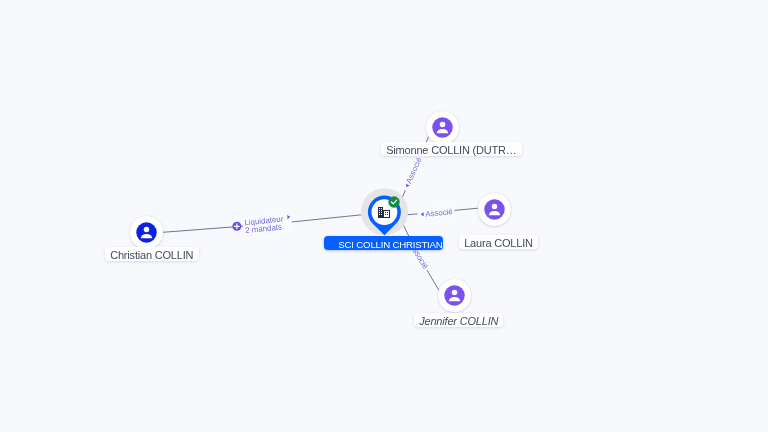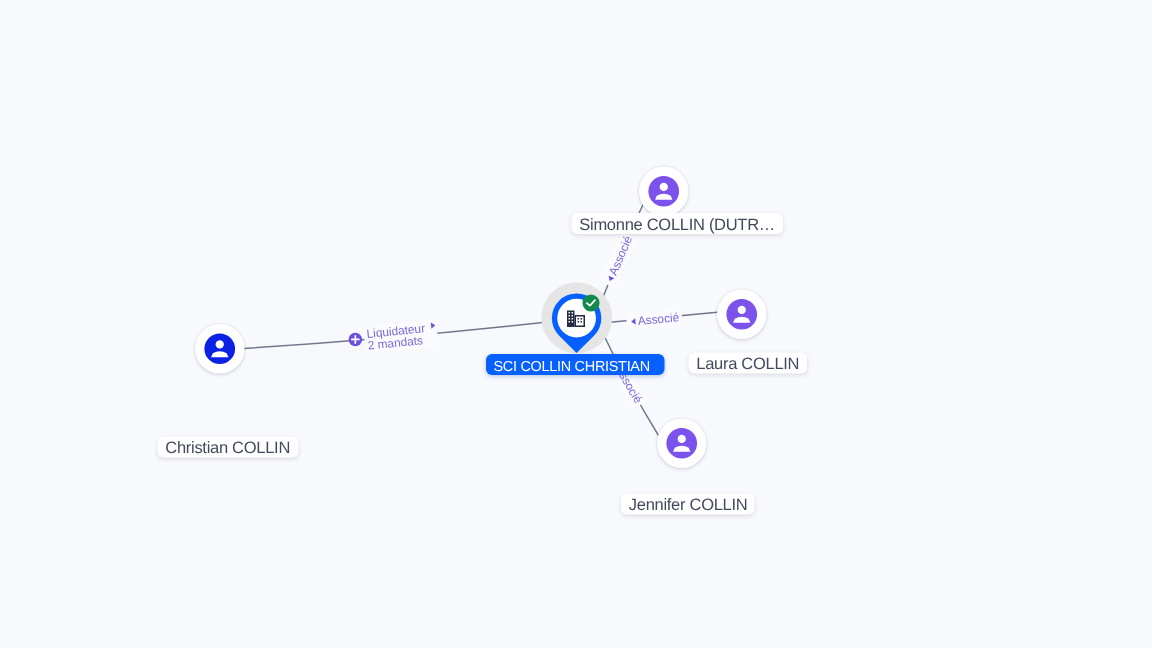--- a/index.html
+++ b/index.html
@@ -98,30 +98,30 @@
         <rect x="7" y="7" width="1" height="1"></rect>
           <rect x="9" y="7" width="1" height="1"></rect>
       </g>
     </g>
     <g transform="translate(394,202)">
       <circle cx="0" cy="0" r="5.7" fill="#118a4b"></circle>
       <path d="M-2.75,0.05 L-0.75,1.8 L2.65,-1.95" stroke="#fff" stroke-width="1.15" fill="none" stroke-linecap="round" stroke-linejoin="round"></path>
     </g>
   </svg>
 
-  <div class="clabel" style="left:324px;top:236.2px;width:113.6px;padding-left:5px;text-align:left;">SCI COLLIN CHRISTIAN</div>
+  <div class="clabel" style="left:324px;top:236.2px;width:113.6px;padding-left:5px;text-align:right;">SCI COLLIN CHRISTIAN</div>
 
   <div class="person" style="left:130px;top:216px;">
     <svg width="21" height="21" viewBox="0 0 24 24">
       <circle cx="12" cy="12" r="11.7" fill="#0b22e5"></circle>
       <circle cx="12" cy="8.7" r="3.15" fill="#fff"></circle>
       <path d="M5.4,18.5 L6.7,15.4 Q12,12.3 17.3,15.4 L18.6,18.5 Z" fill="#fff"></path>
     </svg>
   </div>
-  <div class="nlabel" style="left:105px;top:247px;margin-top:44px;">Christian COLLIN</div>
+  <div class="nlabel" style="left:105px;top:247px;">Christian COLLIN</div>
 
   <div class="person" style="left:426px;top:111px;">
     <svg width="21" height="21" viewBox="0 0 24 24">
       <circle cx="12" cy="12" r="11.7" fill="#7b52ec"></circle>
       <circle cx="12" cy="8.7" r="3.15" fill="#fff"></circle>
       <path d="M5.4,18.5 L6.7,15.4 Q12,12.3 17.3,15.4 L18.6,18.5 Z" fill="#fff"></path>
     </svg>
   </div>
   <div class="nlabel" style="left:381px;top:142px;">Simonne COLLIN (DUTR…</div>
 
@@ -134,15 +134,15 @@
   </div>
   <div class="nlabel" style="left:459px;top:235px;">Laura COLLIN</div>
 
   <div class="person" style="left:438px;top:279px;">
     <svg width="21" height="21" viewBox="0 0 24 24">
       <circle cx="12" cy="12" r="11.7" fill="#7b52ec"></circle>
       <circle cx="12" cy="8.7" r="3.15" fill="#fff"></circle>
       <path d="M5.4,18.5 L6.7,15.4 Q12,12.3 17.3,15.4 L18.6,18.5 Z" fill="#fff"></path>
     </svg>
   </div>
-  <div class="nlabel" style="left:414px;top:329px;">Jennifer COLLIN</div>
+  <div class="nlabel" style="left:414px;top:313px;font-style:italic;">Jennifer COLLIN</div>
 
 </div>
 
 </body></html>

